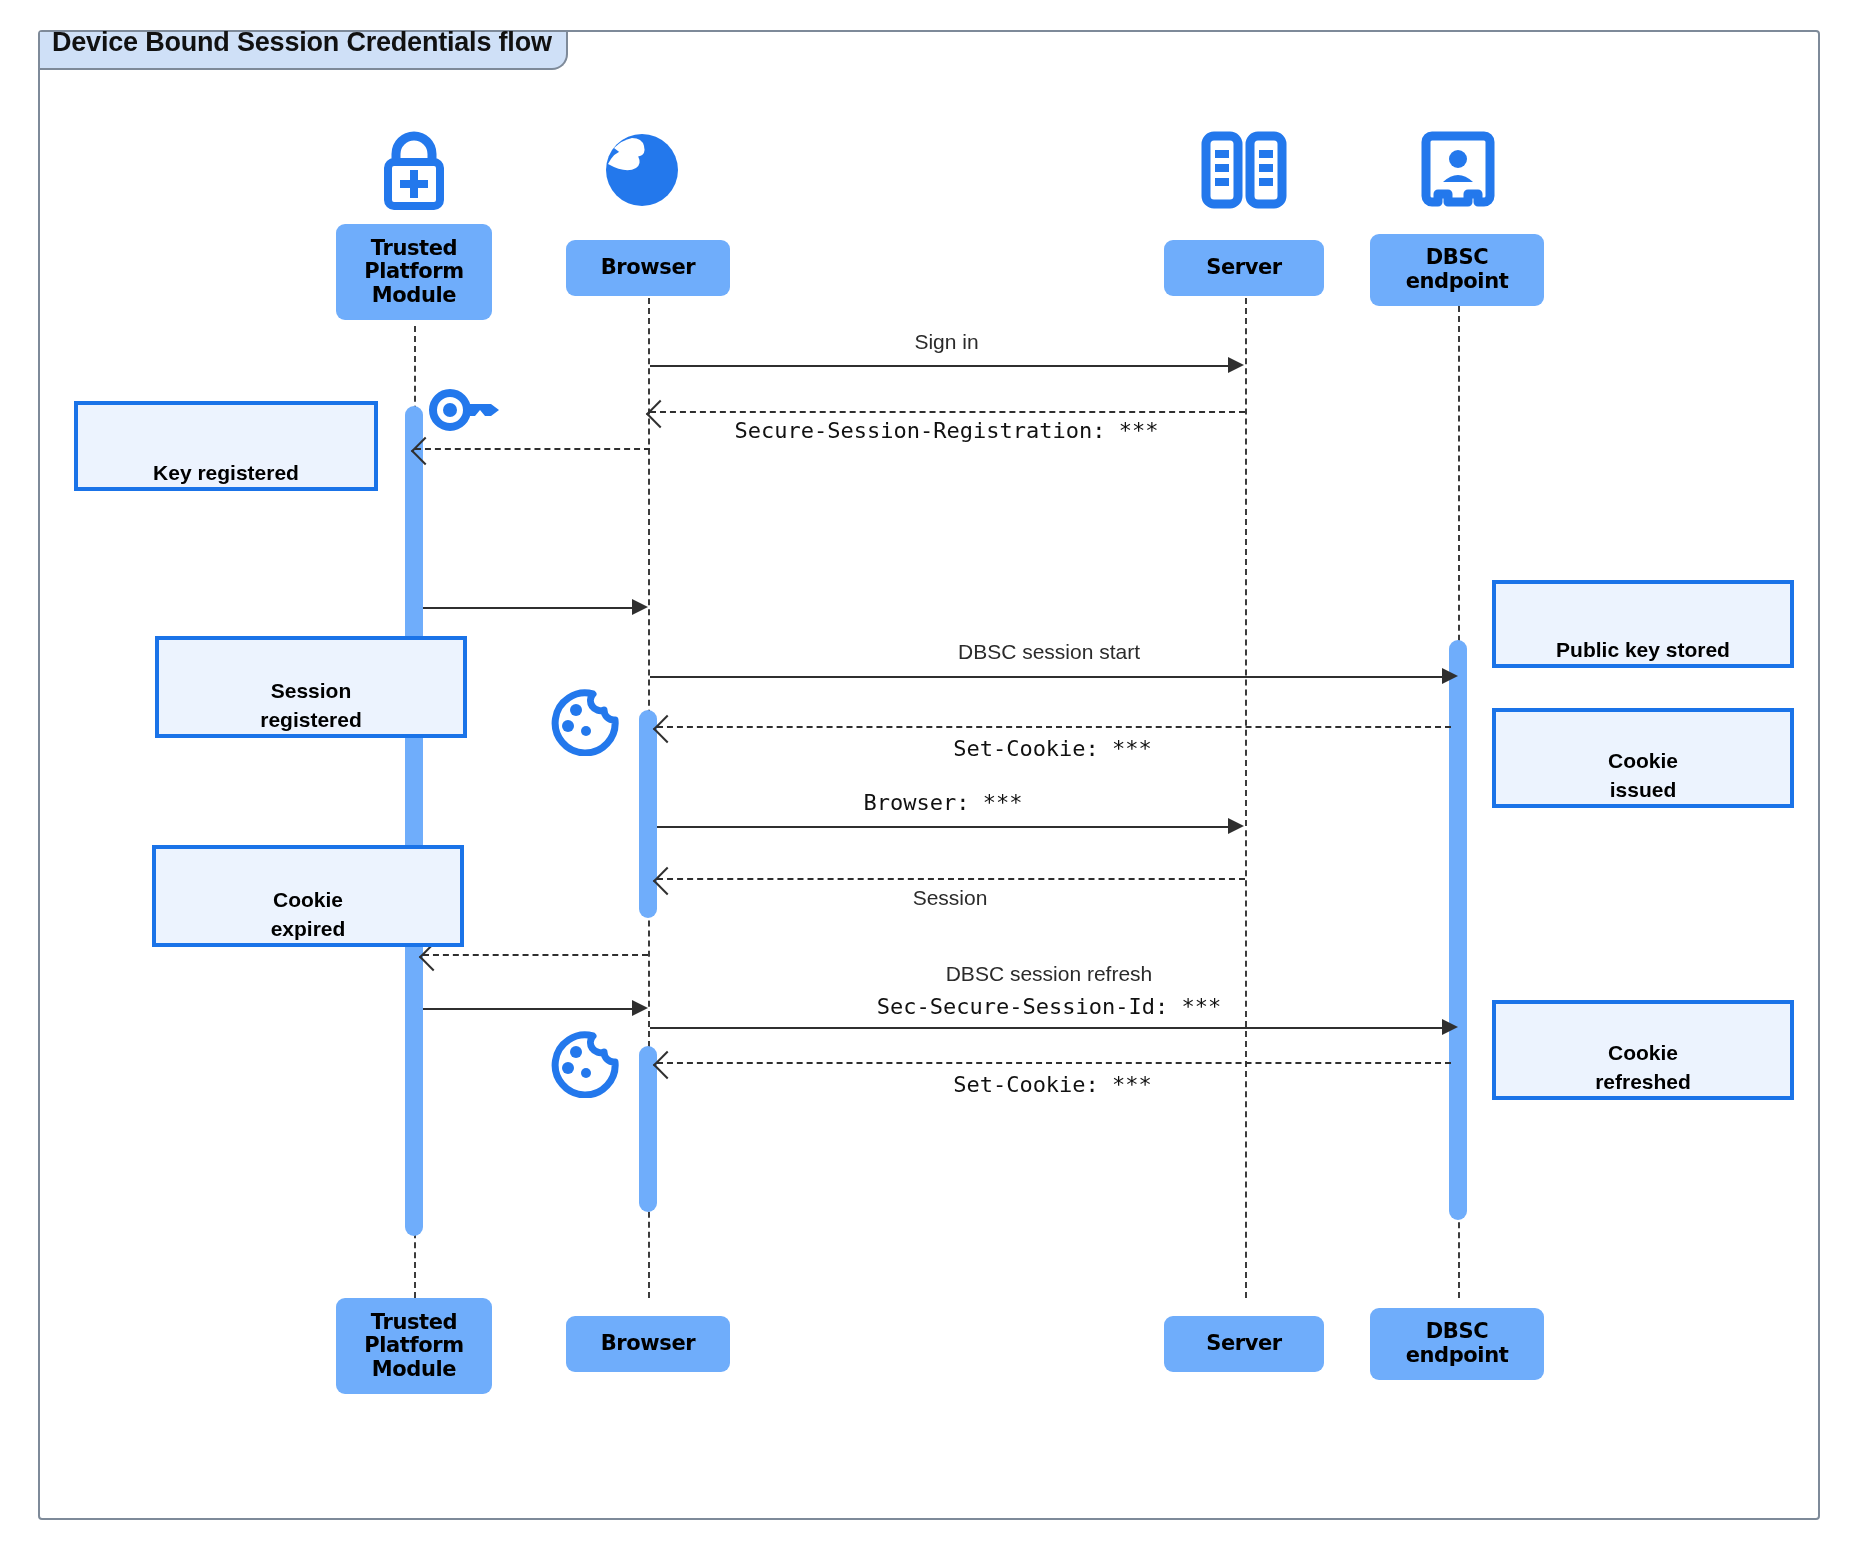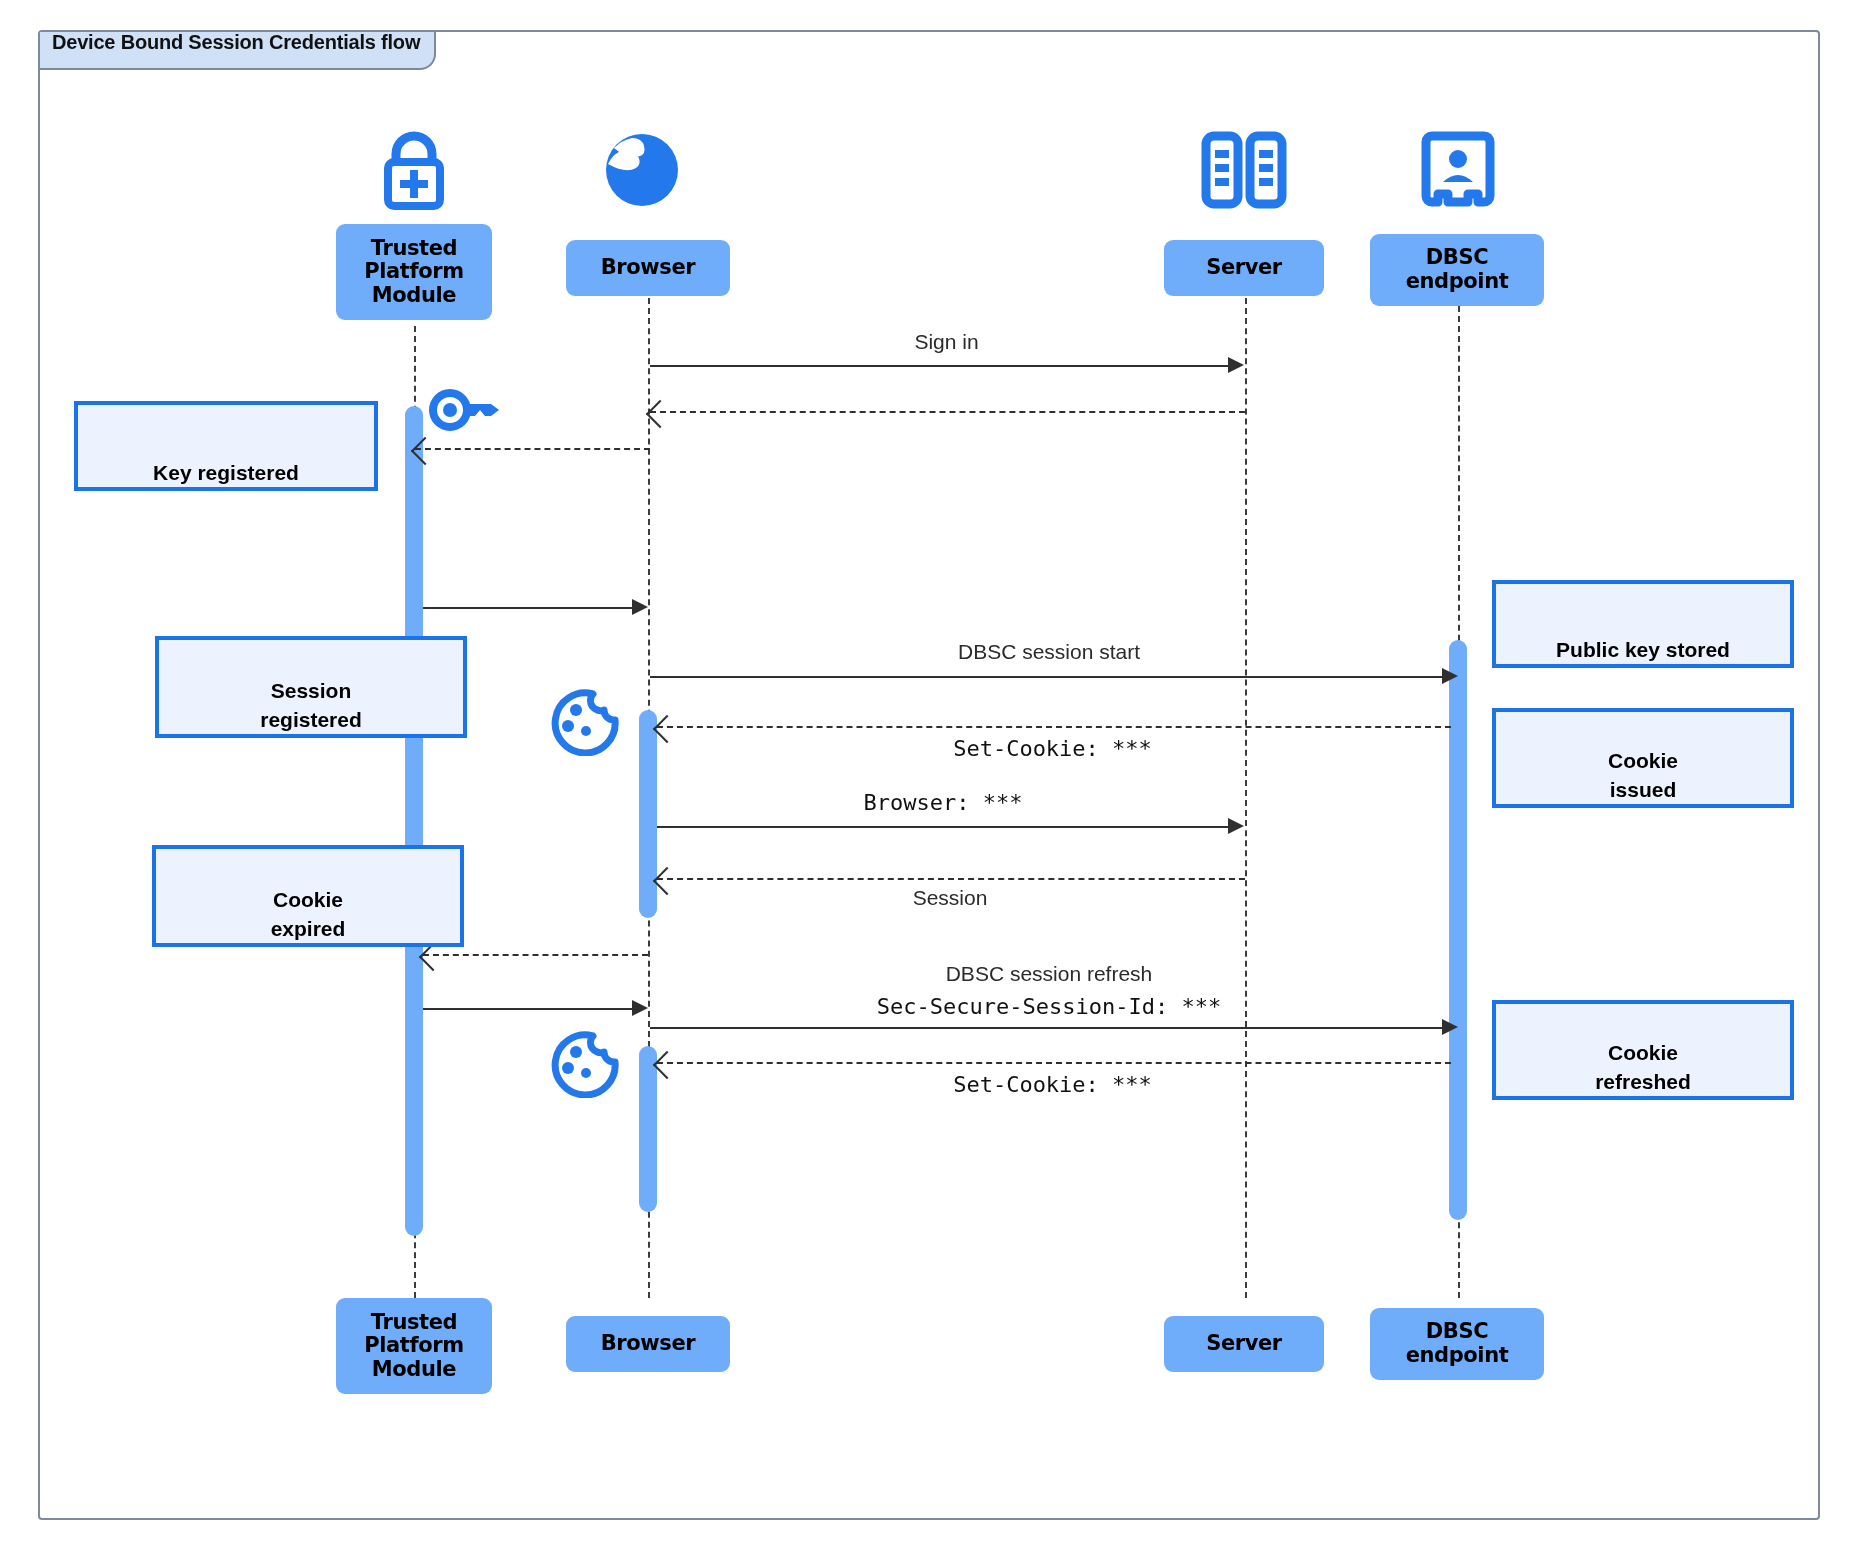--- a/index.html
+++ b/index.html
@@ -5,21 +5,21 @@
   html,body{margin:0;padding:0;background:#ffffff;}
   body{font-family:"Liberation Sans", sans-serif;}
   #stage{position:relative;width:1859px;height:1546px;background:#ffffff;overflow:hidden;}
 
   
   .frame{position:absolute;left:38px;top:30px;width:1782px;height:1490px;
          border:2px solid #7e8a99;border-radius:4px;background:#ffffff;box-sizing:border-box;}
   .frame-title{position:absolute;left:40px;top:32px;height:38px;
          background:#cfe0f7;border:2px solid #7e8a99;border-left:none;border-top:none;
          box-sizing:border-box;display:flex;align-items:center;padding:0 14px 16px 12px;
-         font-weight:bold;font-size:20px;color:#111;letter-spacing:-0.2px;
+         font-weight:bold;font-size:27px;color:#111;letter-spacing:-0.2px;
          border-bottom-right-radius:16px;}
 
   
   .lifeline{position:absolute;width:0;border-left:2px dashed #3c3c3c;}
 
   
   .pbox{position:absolute;background:#6fadfb;border-radius:9px;
         display:flex;align-items:center;justify-content:center;text-align:center;
         font-weight:bold;font-size:21px;color:#000;line-height:1.12;
         font-family:"DejaVu Sans", sans-serif;letter-spacing:-0.4px;}
@@ -114,20 +114,21 @@
   <div class="act" style="left:639px;top:710px;height:208px;"></div>
   <div class="act" style="left:639px;top:1046px;height:166px;"></div>
   <div class="act" style="left:1449px;top:640px;height:580px;"></div>
 
   <div class="msglabel lbl-sans" style="left:648px;top:330px;width:597px;">Sign in</div>
   <div class="msgline" style="left:650px;top:365px;width:578px;"></div>
   <div class="arrowhead ah-right" style="left:1228px;top:357px;"></div>
 
   <div class="msgline dashed" style="left:650px;top:411px;width:595px;"></div>
   <div class="arrowhead ah-left-open" style="left:650px;top:404px;"></div>
+  <div class="msglabel lbl-mono" style="left:648px;top:418px;width:597px;">Secure-Session-Registration: ***</div>
 
   <div class="msgline dashed" style="left:415px;top:448px;width:235px;"></div>
   <div class="arrowhead ah-left-open" style="left:415px;top:441px;"></div>
 
   <div class="msgline" style="left:423px;top:607px;width:215px;"></div>
   <div class="arrowhead ah-right" style="left:632px;top:599px;"></div>
 
   <div class="msglabel lbl-sans" style="left:650px;top:640px;width:798px;">DBSC session start</div>
   <div class="msgline" style="left:650px;top:676px;width:800px;"></div>
   <div class="arrowhead ah-right" style="left:1442px;top:668px;"></div>

